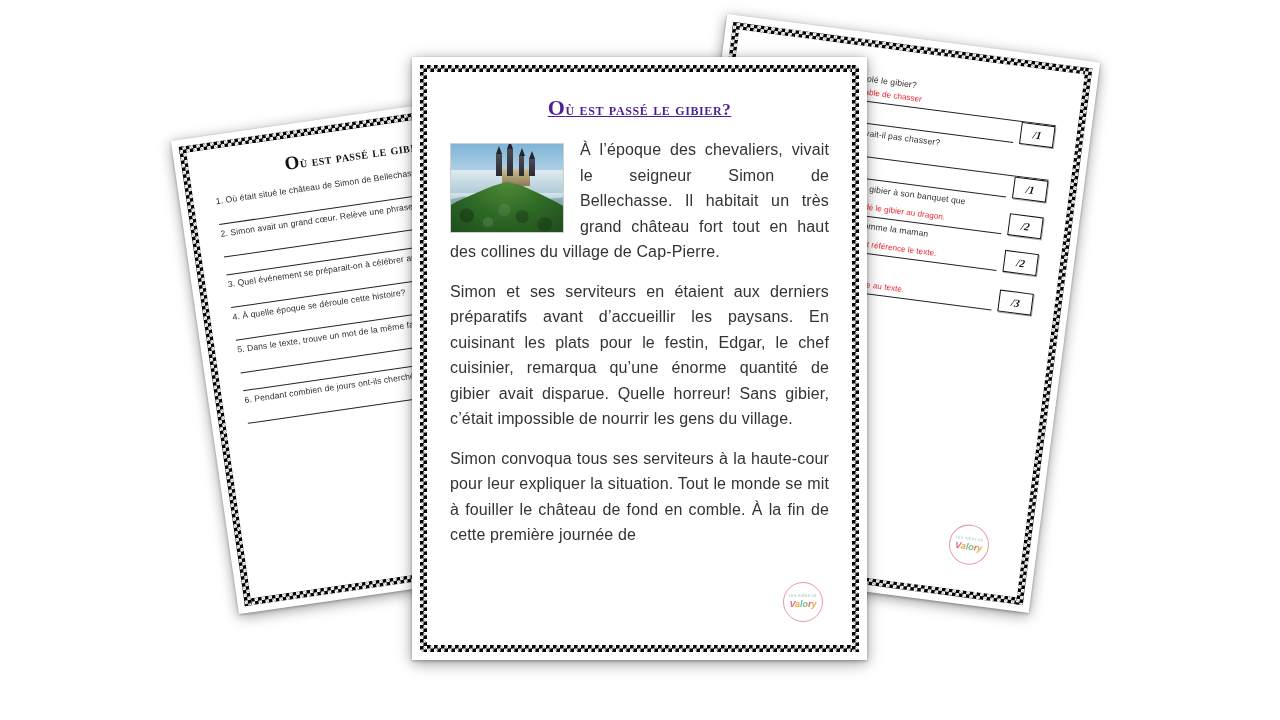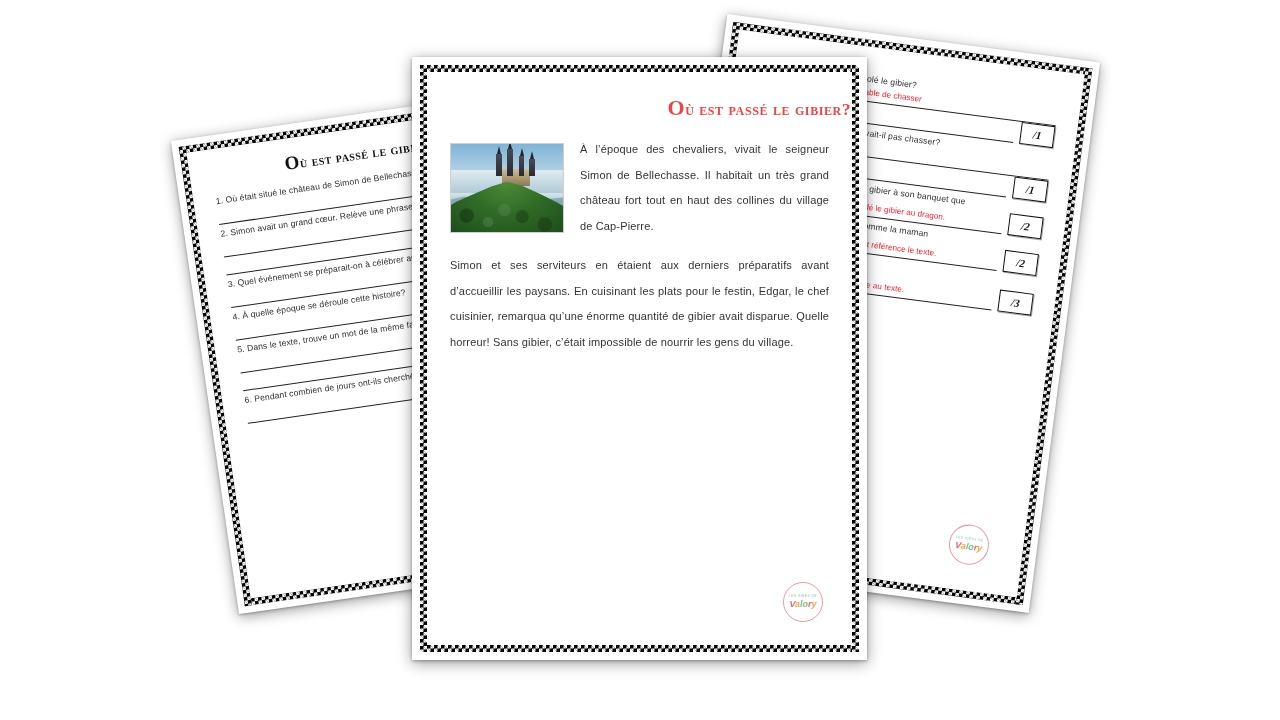--- a/index.html
+++ b/index.html
@@ -61,40 +61,41 @@
     left: 412px;
     top: 57px;
     width: 455px;
     height: 603px;
     z-index: 30;
   }
   #sheet-front .checker-frame { left:8px; top:8px; right:8px; bottom:8px; }
   #sheet-front .inner { left:16px; top:16px; right:16px; bottom:16px; }
 
   .doc-title {
-    text-align: right;
+    text-align: center;
     margin: 22px 0 16px 0;
     font-family: "Liberation Serif", serif;
     font-size: 17px;
     letter-spacing: 0.6px;
     font-variant: small-caps;
-    color: #ef4444;
+    color: #4c1d95;
     font-weight: 600;
+    text-decoration: underline;
   }
   .doc-title .drop {
     font-size: 22px;
     font-weight: 700;
   }
 
   .body-col {
     padding: 0 22px;
     color: #2b2b2b;
   }
   .para {
-    font-size: 11px;
+    font-size: 16px;
     line-height: 25.5px;
     text-align: justify;
     margin: 0 0 14px 0;
     letter-spacing: 0.15px;
     color: #333;
   }
   .para.with-figure { overflow: hidden; }
 
   .figure {
     float: left;
@@ -421,20 +422,23 @@
             <div class="hill"></div>
           </div>
           <span>À l’époque des chevaliers, vivait le seigneur Simon de Bellechasse. Il habitait un très grand château fort tout en haut des collines du village de Cap-Pierre.</span>
         </div>
 
 
         <div class="para">
           <span>Simon et ses serviteurs en étaient aux derniers préparatifs avant d’accueillir les paysans.  En cuisinant les plats pour le festin, Edgar, le chef cuisinier, remarqua qu’une énorme quantité de gibier avait disparue.   Quelle horreur! Sans gibier, c’était impossible de nourrir les gens du village.</span>
         </div>
 
+        <div class="para">
+          <span>Simon convoqua tous ses serviteurs à la haute-cour pour leur expliquer la situation.  Tout le monde se mit à fouiller le château de fond en comble.  À la fin de cette première journée de</span>
+        </div>
 
       </div>
 
       <div class="logo-stamp" id="front-logo">
         <div class="arc">LES IDÉES DE</div>
         <div class="word">
           <span>V</span><span>a</span><span>l</span><span>o</span><span>r</span><span>y</span>
         </div>
       </div>
 

